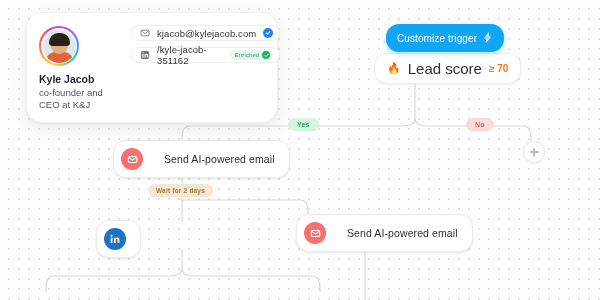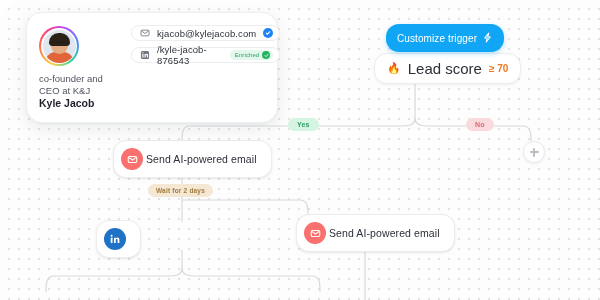--- a/index.html
+++ b/index.html
@@ -27,21 +27,21 @@
     border-top-left-radius: 26px;
     overflow: hidden;
   }
   #wires { position: absolute; left: 0; top: 0; width: 600px; height: 300px; pointer-events: none; }
 
   
   .node {
     position: absolute;
     display: flex;
     align-items: center;
-    gap: 3px;
+    gap: 21px;
     background: #ffffff;
     border: 1px solid #ececed;
     border-radius: 13px;
     padding: 7px 14px 7px 7px;
     box-shadow: 0 1px 3px rgba(16,24,40,0.06), 0 1px 2px rgba(16,24,40,0.04);
     white-space: nowrap;
     justify-content: space-between;
   }
   .node-label {
     font-size: 10.5px;
@@ -265,22 +265,22 @@
         <div class="avatar-ring">
           <div class="avatar-inner">
             <div class="avatar-photo">
               <span class="av-body"></span>
               <span class="av-face"></span>
               <span class="av-hair"></span>
               <span class="av-glass"></span>
             </div>
           </div>
         </div>
+        <div id="contact-name">Kyle Jacob</div>
         <div id="contact-role">co-founder and CEO at K&amp;J</div>
-        <div id="contact-name">Kyle Jacob</div>
       </div>
 
       <div id="contact-fields">
 
         <div class="field">
           <span class="field-ico">
             <svg width="10" height="10" viewBox="0 0 14 14" fill="none" stroke="#70757e" stroke-width="1.2">
               <rect x="1.4" y="3" width="11.2" height="8" rx="1.4"></rect>
               <path d="M2 4 L7 7.8 L12 4"></path>
             </svg>
@@ -296,21 +296,21 @@
 
         <div class="field">
           <span class="field-ico">
             <svg width="10" height="10" viewBox="0 0 14 14" fill="#70757e">
               <rect x="1.3" y="1.3" width="11.4" height="11.4" rx="2.2"></rect>
               <rect x="3.2" y="5.6" width="1.7" height="5" fill="#ffffff"></rect>
               <circle cx="4.05" cy="4" r="1" fill="#ffffff"></circle>
               <path d="M6.3 10.6 V5.6 H7.9 v0.7 c0.36-0.64 1.04-0.9 1.7-0.9 1.2 0 1.75 0.76 1.75 2.1 V10.6 H9.7 V7.95 c0-0.68-0.24-1.08-0.84-1.08 -0.56 0-0.88 0.38-0.88 1.08 V10.6 Z" fill="#ffffff"></path>
             </svg>
           </span>
-          <span class="field-val">/kyle-jacob-876543</span>
+          <span class="field-val">/kyle-jacob-351162</span>
           <span class="enriched">
             <span class="enriched-txt">Enriched</span>
             <span class="enriched-dot">
               <svg width="5" height="5" viewBox="0 0 10 10" fill="none" stroke="#ffffff" stroke-width="1.8" stroke-linecap="round" stroke-linejoin="round">
                 <path d="M2 5.2 L4 7.2 L8 2.8"></path>
               </svg>
             </span>
           </span>
         </div>
 

